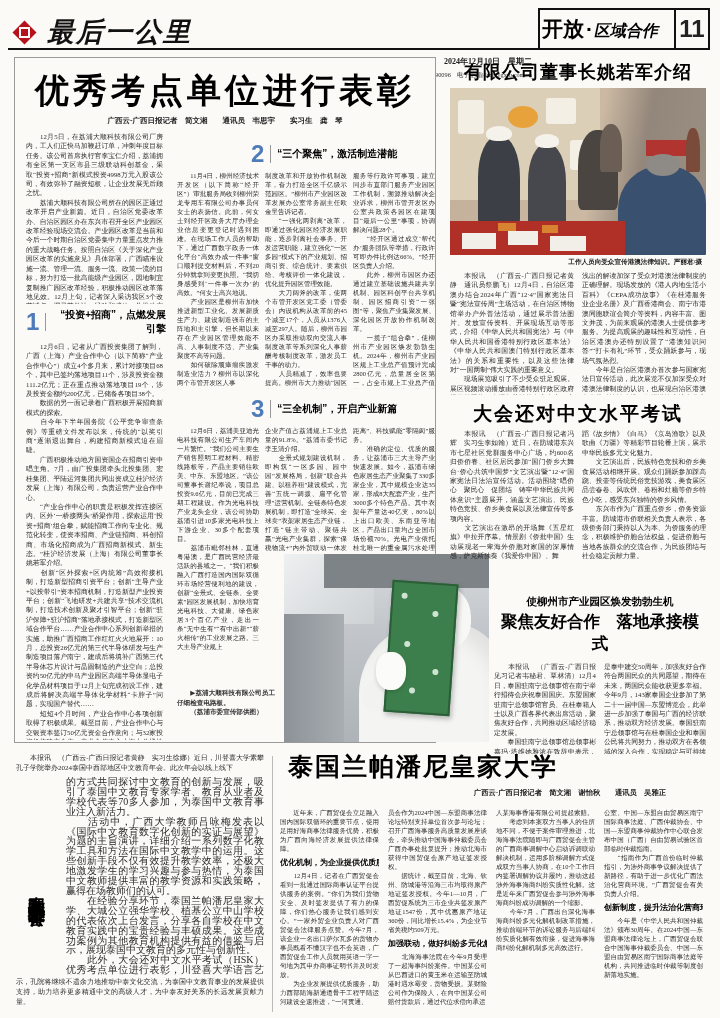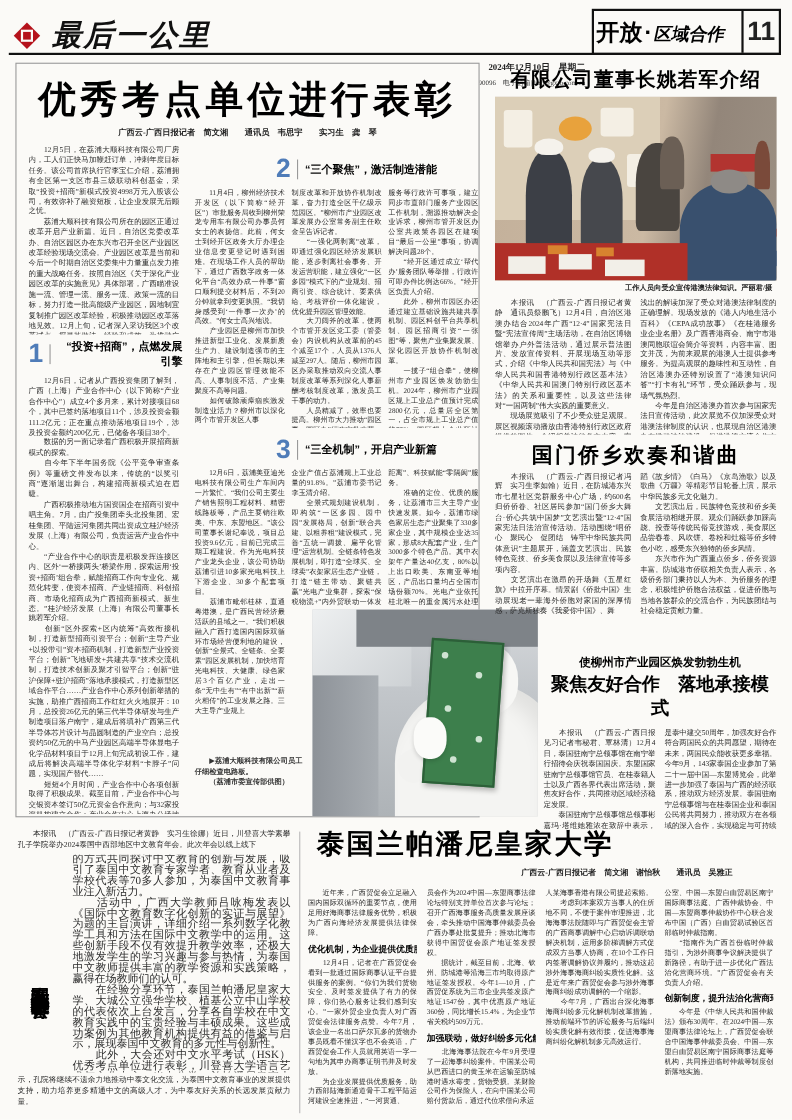--- a/index.html
+++ b/index.html
@@ -235,21 +235,21 @@
       <div class="p1-book" style="left:92px;bottom:22px;width:16px;height:8px"></div>
     </div>
     <div class="a1-caption">工作人员向受众宣传港澳法律知识。严丽君/摄</div>
     <div class="a1-body">
       <div class="jtxt">　　本报讯　（广西云-广西日报记者黄静　通讯员祭鹏飞）12月4日，自治区港澳办结合2024年广西“12·4”国家宪法日暨“宪法宣传周”主场活动，在自治区博物馆举办户外普法活动，通过展示普法图片、发放宣传资料、开展现场互动等形式，介绍《中华人民共和国宪法》与《中华人民共和国香港特别行政区基本法》《中华人民共和国澳门特别行政区基本法》的关系和重要性，以及这些法律对“一国两制”伟大实践的重要意义。
 　　现场展览吸引了不少受众驻足观展。展区视频滚动播放由香港特别行政区政府提供的图片，介绍相关法律条文内容、案例分析等，生动的画面、深入</div>
       <div class="jtxt">浅出的解读加深了受众对港澳法律制度的正确理解。现场发放的《港人内地生活小百科》《CEPA成功故事》《在桂港服务业企业名册》及广西香港商会、南宁市港澳同胞联谊会简介等资料，内容丰富、图文并茂，为前来观展的港澳人士提供参考服务。为提高观展的趣味性和互动性，自治区港澳办还特别设置了“港澳知识问答”“打卡有礼”环节，受众踊跃参与，现场气氛热烈。
 　　今年是自治区港澳办首次参与国家宪法日宣传活动，此次展览不仅加深受众对港澳法律制度的认识，也展现自治区港澳办在推动法治建设、促进港澳交流合作方面的积极作为。</div>
     </div>
 
-    <div class="rail-h1 a2-head">国门侨乡欢奏和谐曲</div>
+    <div class="rail-h1 a2-head">大会还对中文水平考试</div>
     <div class="a2-body">
       <div class="jtxt">　　本报讯　（广西云-广西日报记者冯辉　实习生李如翰）近日，在防城港东兴市七星社区党群服务中心广场，约600名归侨侨眷、社区居民参加“国门侨乡大舞台·侨心共筑中国梦”文艺演出暨“12·4”国家宪法日法治宣传活动。活动围绕“唱侨心　聚民心　促团结　铸牢中华民族共同体意识”主题展开，涵盖文艺演出、民族特色竞技、侨乡美食展以及法律宣传等多项内容。
 　　文艺演出在激昂的开场舞《五星红旗》中拉开序幕。情景剧《侨批中国》生动展现老一辈海外侨胞对家国的深厚情感，萨克斯独奏《我爱你中国》、舞</div>
       <div class="jtxt">蹈《故乡情》《白马》《京岛渔歌》以及歌曲《万疆》等精彩节目轮番上演，展示中华民族多元文化魅力。
 　　文艺演出后，民族特色竞技和侨乡美食展活动相继开展。观众们踊跃参加踩高跷、投壶等传统民俗竞技游戏，美食展区品尝春卷、风吹饼、卷粉和灶糍等侨乡特色小吃，感受东兴独特的侨乡风情。
 　　东兴市作为广西重点侨乡，侨务资源丰富。防城港市侨联相关负责人表示，各级侨务部门秉持以人为本、为侨服务的理念，积极维护侨胞合法权益，促进侨胞与当地各族群众的交流合作，为民族团结与社会稳定贡献力量。</div>
     </div>
 
     <div class="a3">
       <div class="a3-kicker">使柳州市产业园区焕发勃勃生机</div>

